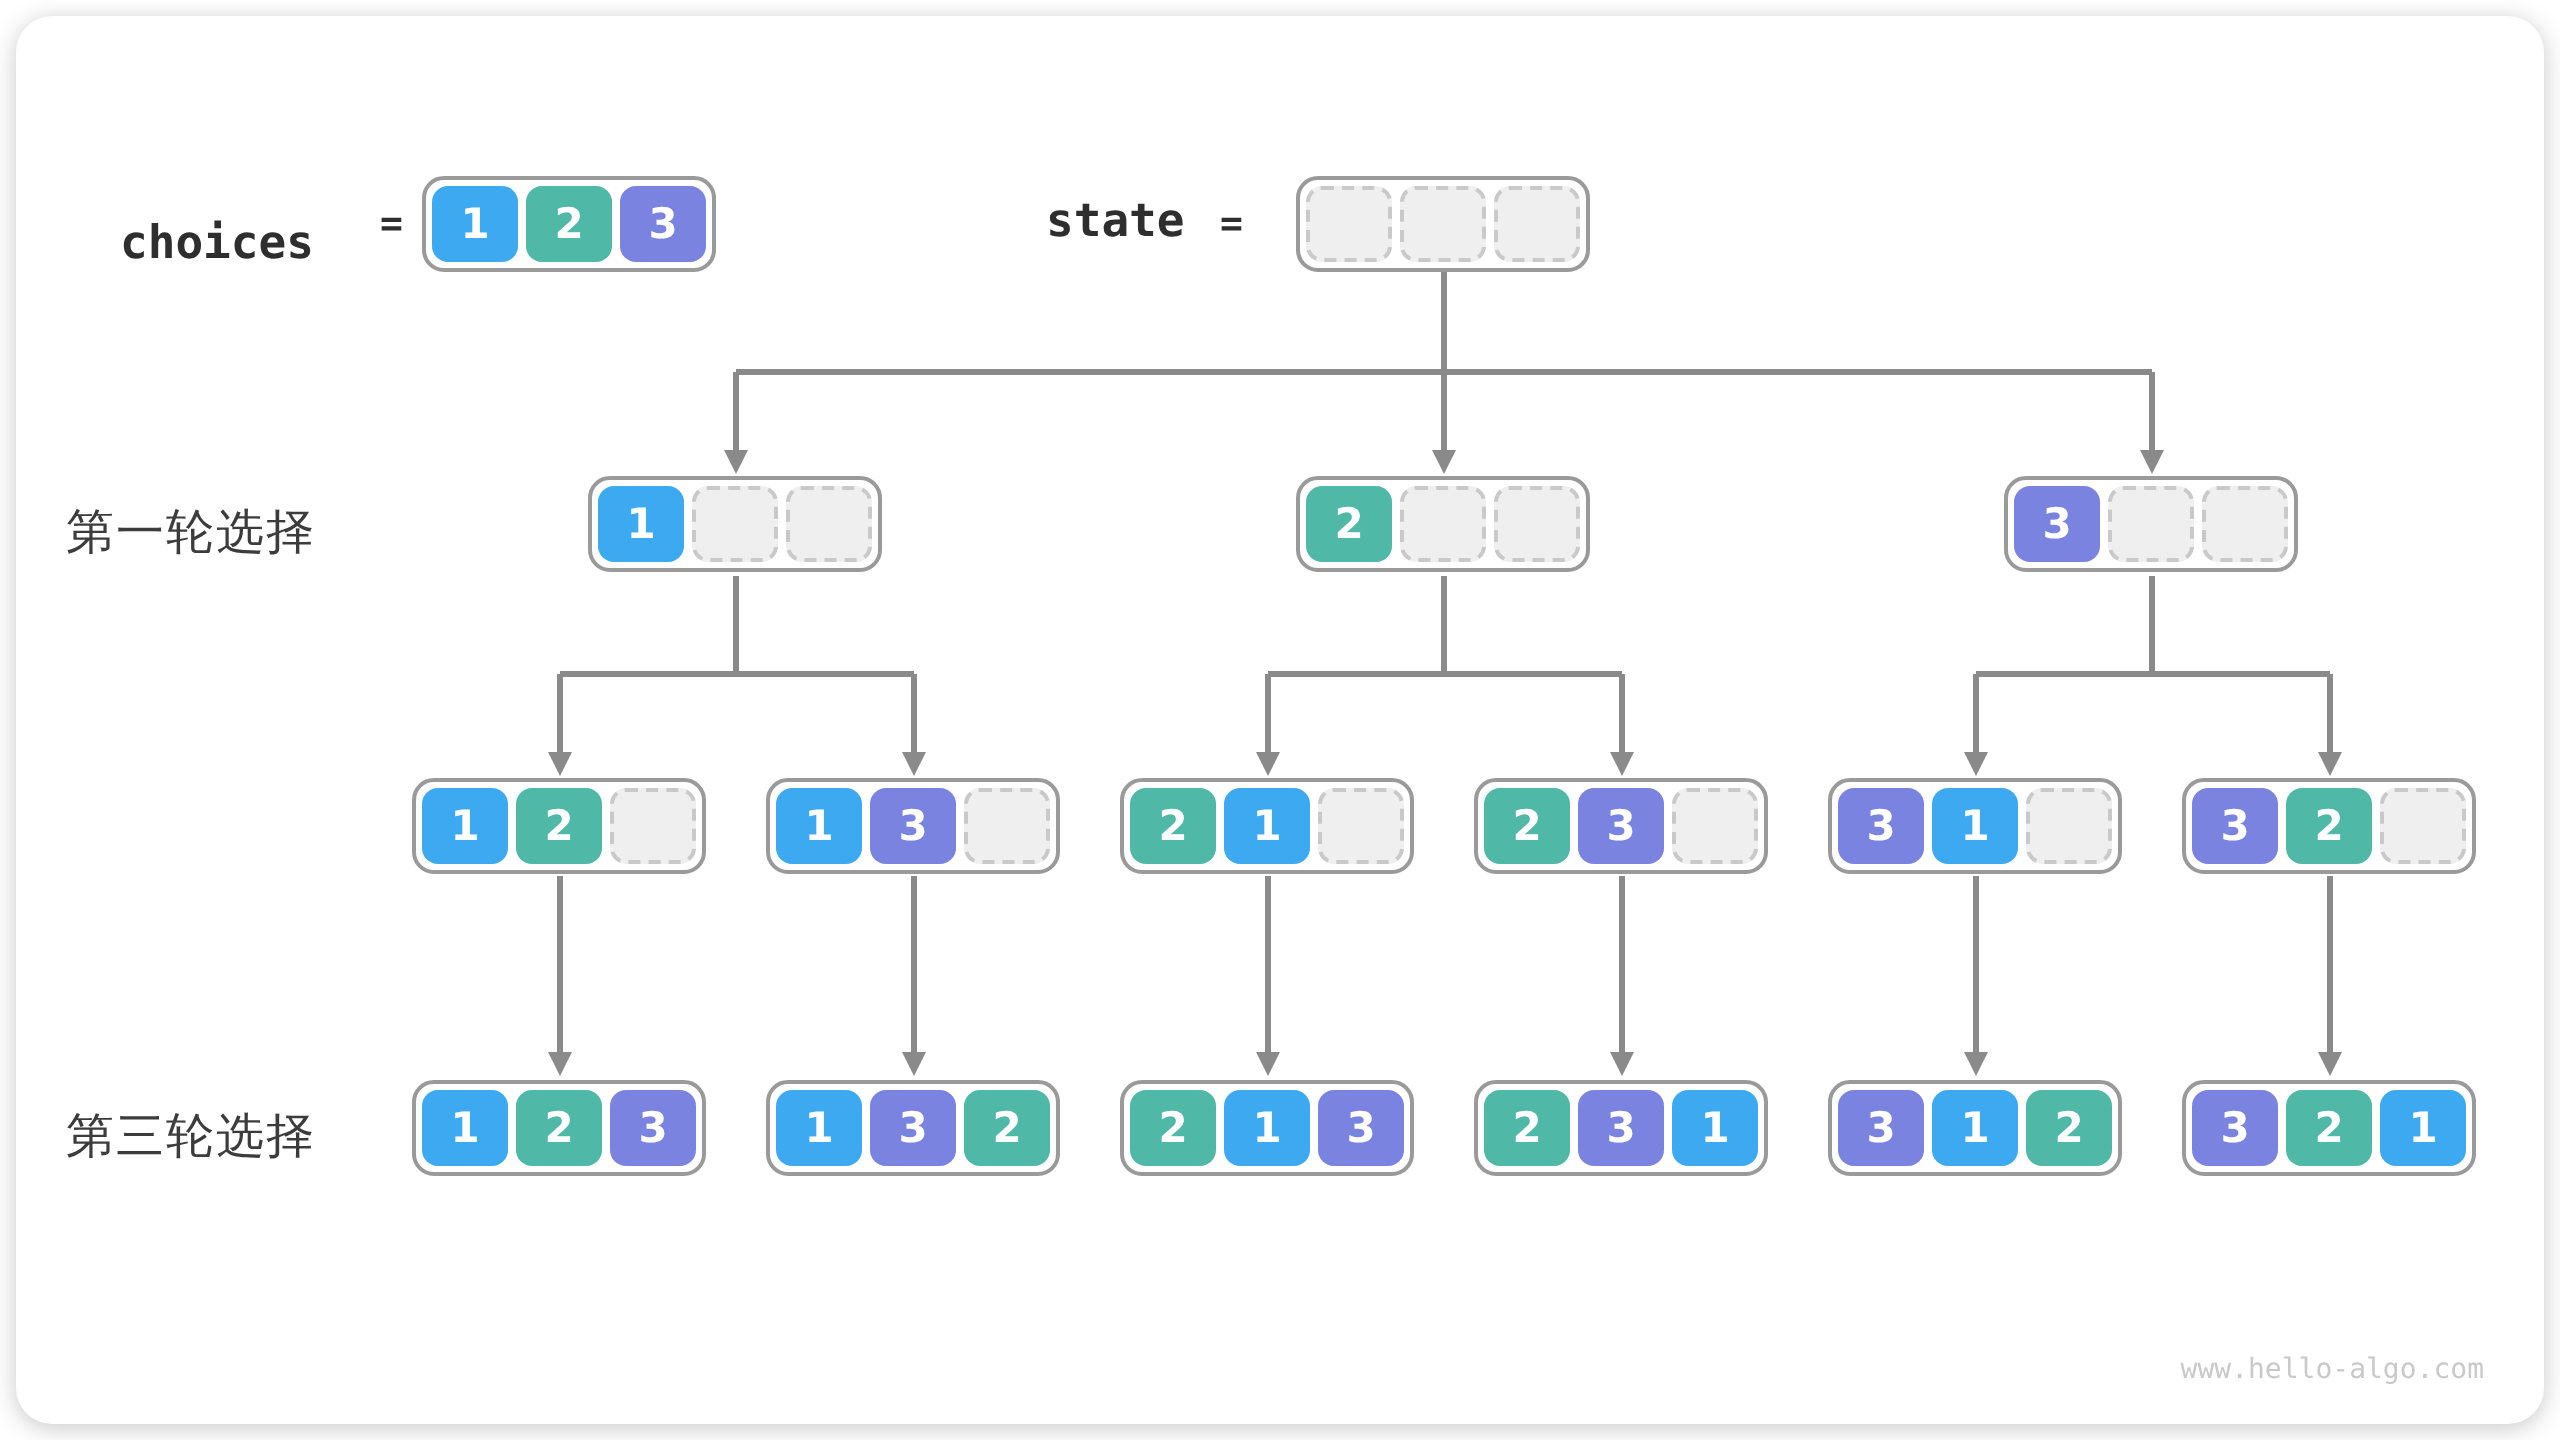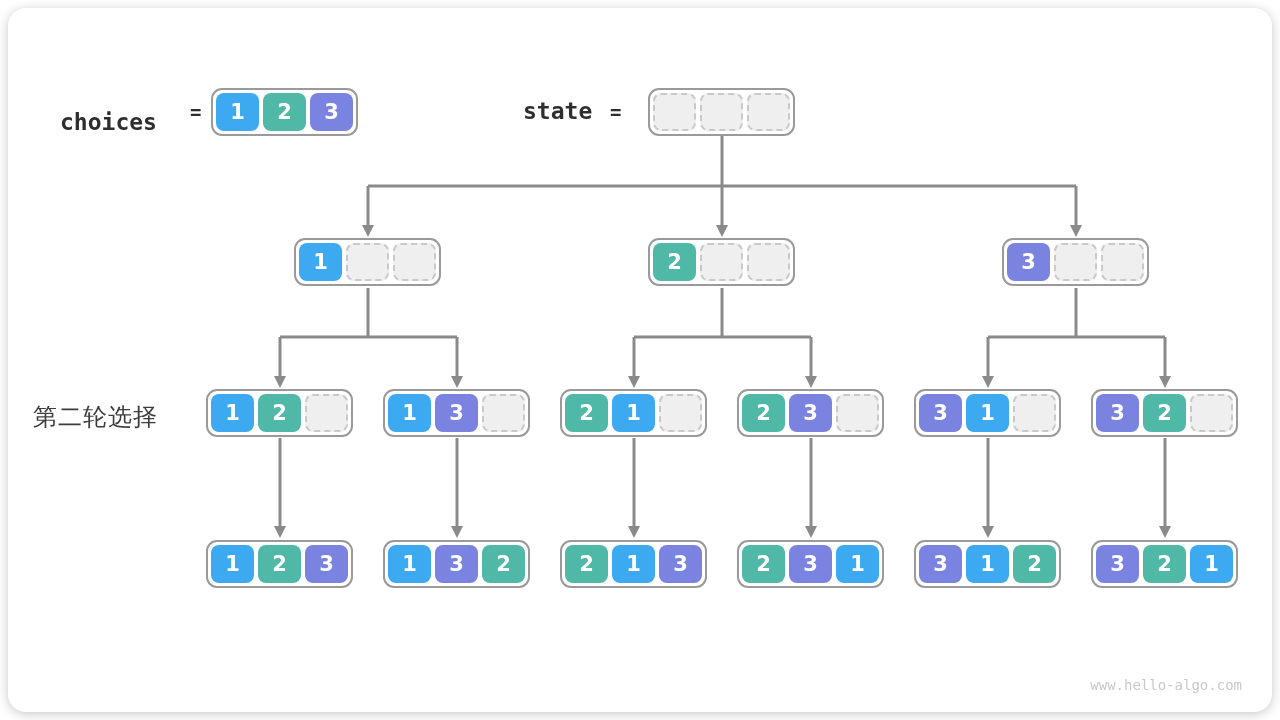--- a/index.html
+++ b/index.html
@@ -143,21 +143,22 @@
     </div>
 
   <span class="code" style="left:523px; top:98px;">state</span>
   <span class="code eq" style="left:610px; top:101px;">=</span>
   <div class="box" style="left:648px; top:88px;">
       <div class="cell empty"></div>
       <div class="cell empty"></div>
       <div class="cell empty"></div>
     </div>
 
-  <span class="rowlabel" style="top:401px;">第二轮选择</span>
+  <span class="rowlabel" style="top:250px;">第一轮选择</span>
+  <span class="rowlabel" style="top:552px;">第三轮选择</span>
 
   <div class="box" style="left:294px; top:238px;">
       <div class="cell filled" style="background: rgb(61, 169, 241);">1</div>
       <div class="cell empty"></div>
       <div class="cell empty"></div>
     </div>
   <div class="box" style="left:648px; top:238px;">
       <div class="cell filled" style="background: rgb(79, 184, 167);">2</div>
       <div class="cell empty"></div>
       <div class="cell empty"></div>

